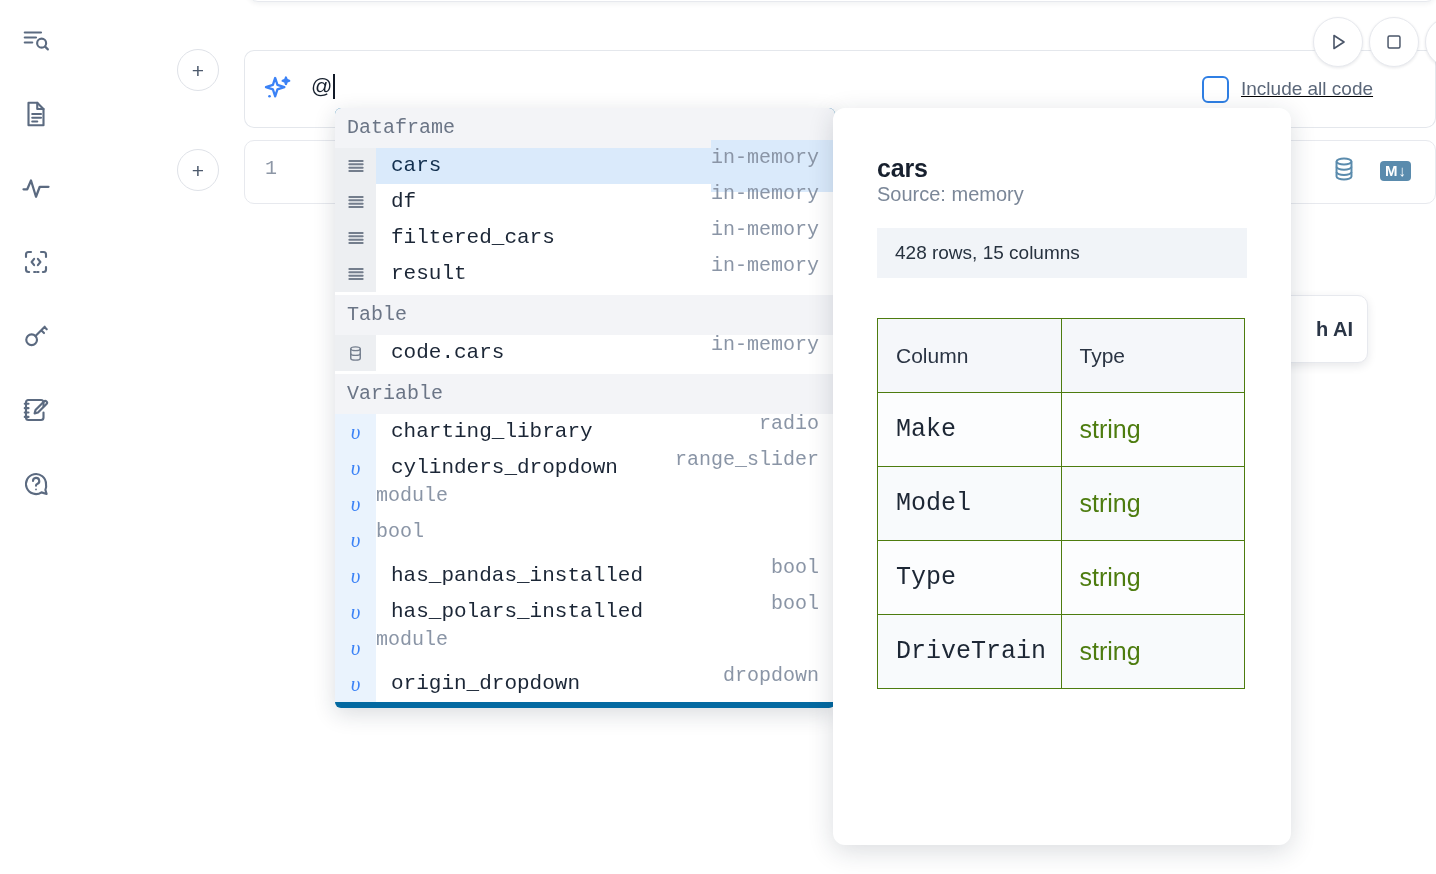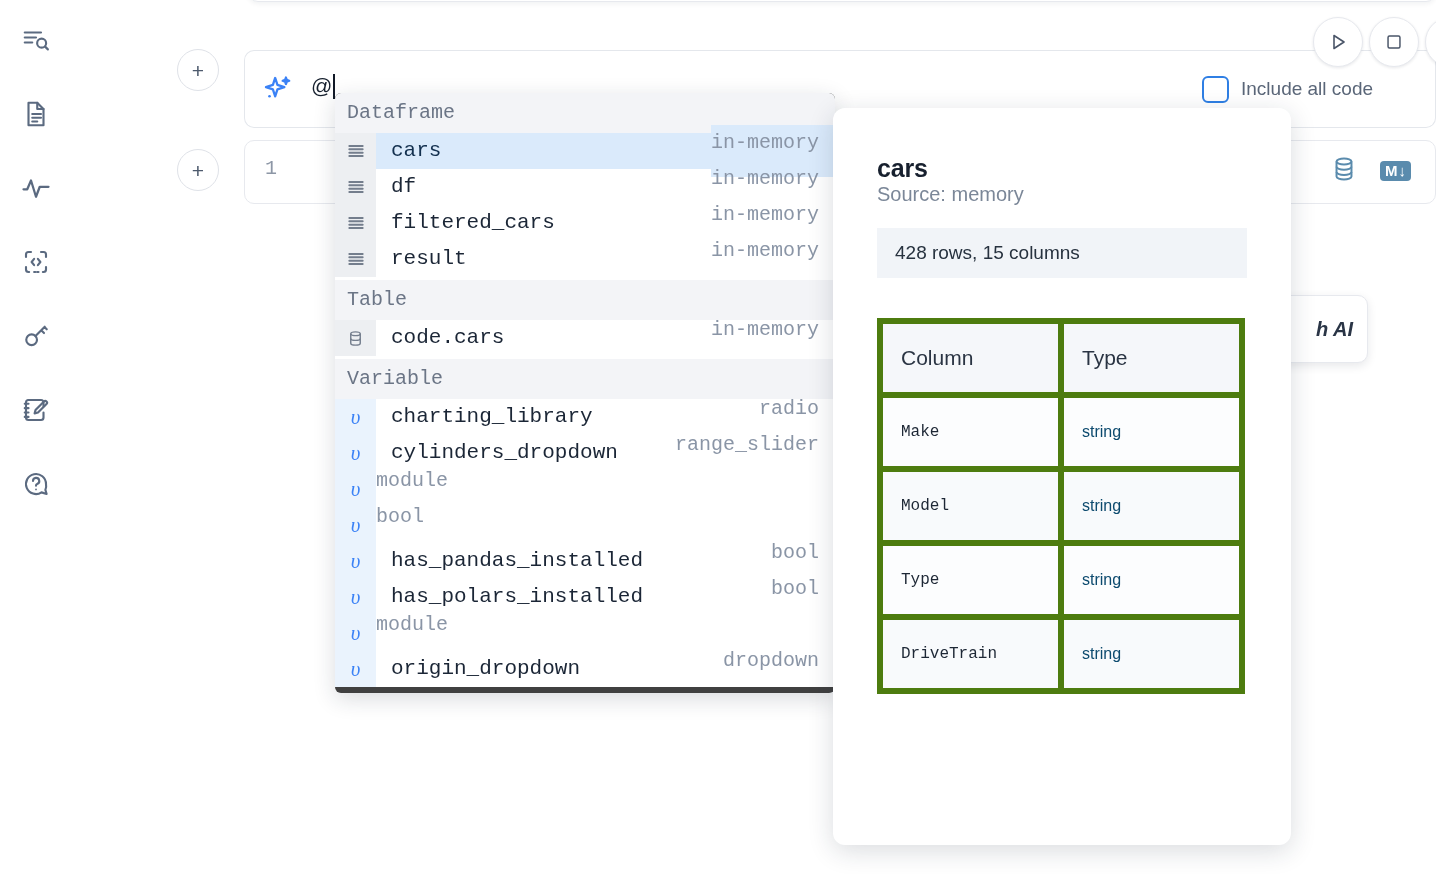--- a/index.html
+++ b/index.html
@@ -90,21 +90,21 @@
     position: absolute;
     left: 1172px; top: 50px;
     width: 264px; height: 78px;
     background: #ffffff;
     border: 1px solid #e4e7ec;
     border-left: none;
     border-radius: 0 10px 10px 0;
     display: flex; align-items: center;
     padding-left: 30px;
   }
-  .chk-wrap { display: flex; align-items: center; gap: 12px; }
+  .chk-wrap { display: flex; align-items: center; gap: 12px; text-decoration: underline; }
   .chk-box {
     width: 27px; height: 27px;
     border: 2px solid #2f7fe4;
     border-radius: 6px;
     background: #ffffff;
   }
   .chk-label { font-size: 19px; color: #5a6678; white-space: nowrap; }
 
   
   .circ-btn {
@@ -163,29 +163,29 @@
   .ai-card {
     position: absolute;
     left: 1240px; top: 295px;
     width: 128px; height: 68px;
     background: #ffffff;
     border: 1px solid #e7e9ee;
     border-radius: 10px;
     box-shadow: 0 3px 10px rgba(20,30,50,0.10);
     display: flex; align-items: center; justify-content: flex-end;
     padding-right: 14px;
-    font-size: 20px; font-weight: 700; color: #2a3546; font-style: italic;
+    font-size: 20px; font-weight: 700; color: #2a3546;
   }
 
   
   .ac {
     position: absolute;
-    left: 335px; top: 93px;
+    left: 335px; top: 108px;
     width: 500px; height: 600px;
-    background: #404040;
+    background: #0369a1;
     border-radius: 6px;
     box-shadow: 0 6px 22px rgba(25,35,55,0.16);
     overflow: hidden;
     font-family: "Liberation Mono", monospace;
   }
   .ac-group {
     background: #f3f4f7;
     color: #6b7586;
     font-size: 20px;
     padding: 7px 0 7px 12px;
@@ -256,42 +256,42 @@
     font-size: 19px;
     color: #27323f;
   }
   .info-table {
     margin-top: 40px;
     width: 368px;
     border-collapse: collapse;
     table-layout: fixed;
   }
   .info-table th, .info-table td {
-    border: 6px solid #4d7c0f;
+    border: 1px solid #4d7c0f;
     text-align: left;
     height: 74px;
     padding: 0 18px;
   }
   .info-table th {
     background: #f5f7fa;
     font-weight: 400;
     font-size: 21px;
     color: #2a3443;
     font-family: "Liberation Sans", sans-serif;
   }
   .info-table td.col {
     font-family: "Liberation Mono", monospace;
-    font-size: 16px;
+    font-size: 25px;
     color: #1d2735;
     background: #fcfdfe;
   }
   .info-table td.typ {
     font-family: "Liberation Sans", sans-serif;
-    font-size: 16px;
-    color: #0c4a6e;
+    font-size: 25px;
+    color: #4d7c0f;
     background: #fcfdfe;
   }
   .info-table tr:nth-child(even) td { background: #f8fafc; }
 </style>
 </head>
 <body>
 
 <div id="root">
 
   <div class="rail">

